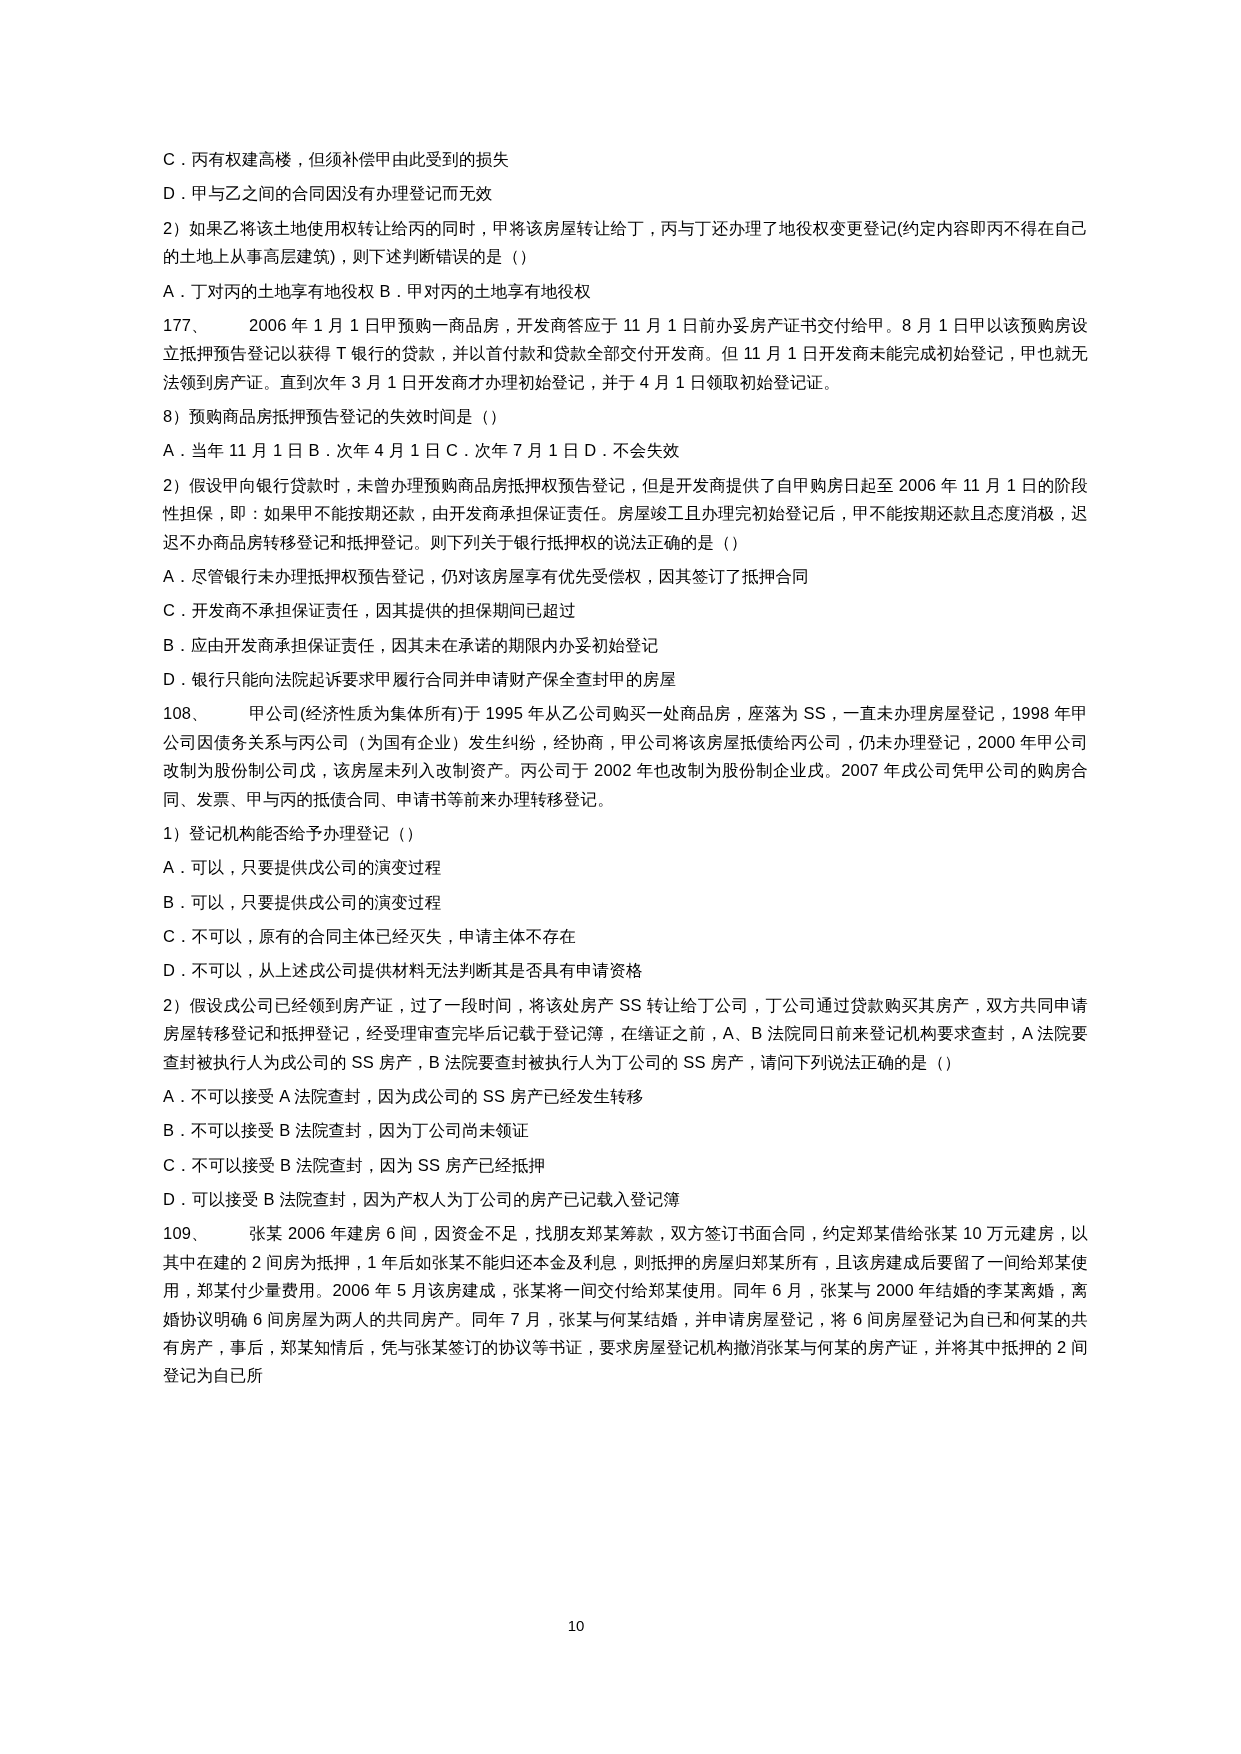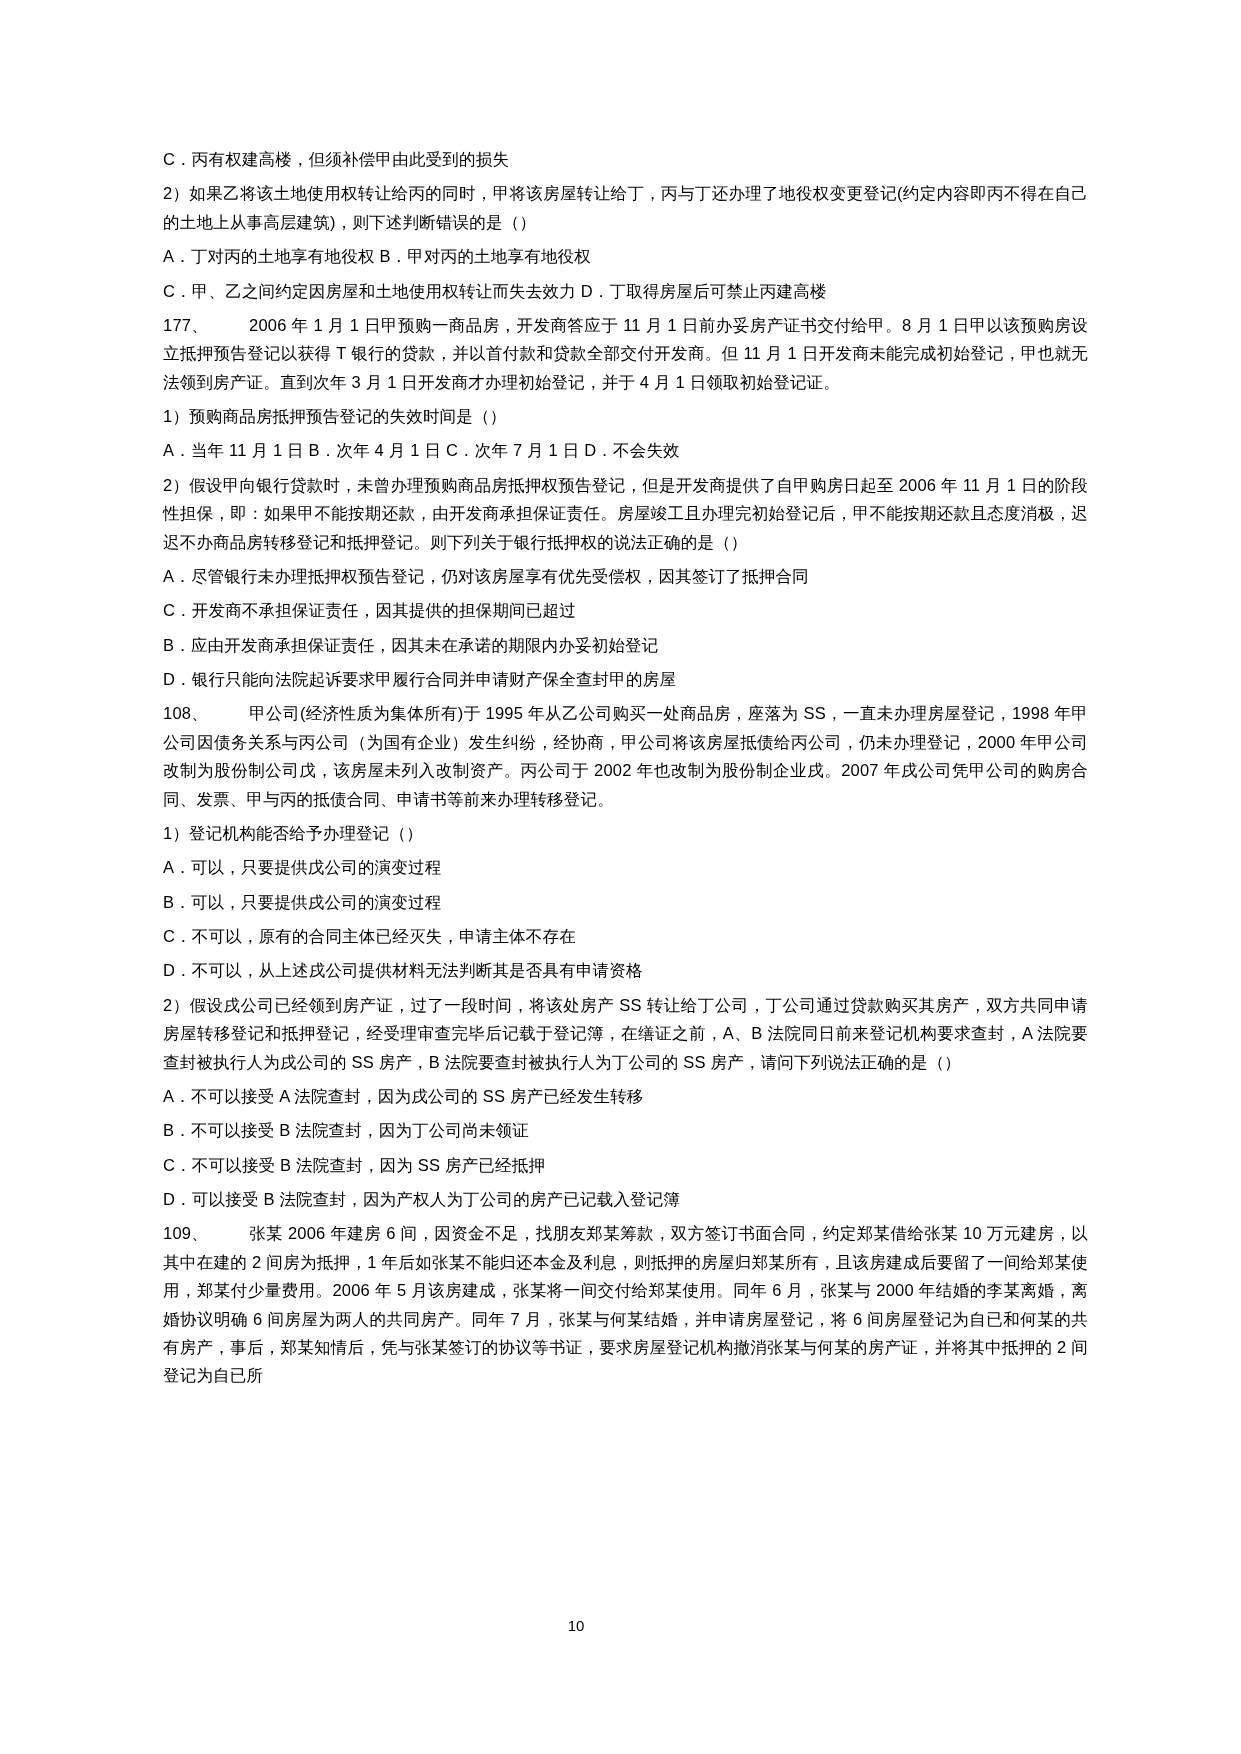--- a/index.html
+++ b/index.html
@@ -52,27 +52,27 @@
     color: #000;
   }
 </style>
 </head>
 <body>
 
 <div class="page">
   <div class="content">
 
     <p>C．丙有权建高楼，但须补偿甲由此受到的损失</p>
+    <p>D．甲与乙之间的合同因没有办理登记而无效</p>
     <p>2）如果乙将该土地使用权转让给丙的同时，甲将该房屋转让给丁，丙与丁还办理了地役权变更登记(约定内容即丙不得在自己的土地上从事高层建筑)，则下述判断错误的是（）</p>
     <p>A．丁对丙的土地享有地役权  B．甲对丙的土地享有地役权</p>
-    <p>C．甲、乙之间约定因房屋和土地使用权转让而失去效力  D．丁取得房屋后可禁止丙建高楼</p>
 
     <p class="q-head"><span class="q-num">177、</span><span>2006 年 1 月 1 日甲预购一商品房，开发商答应于 11 月 1 日前办妥房产证书交付给甲。8 月 1 日甲以该预购房设立抵押预告登记以获得 T 银行的贷款，并以首付款和贷款全部交付开发商。但 11 月 1 日开发商未能完成初始登记，甲也就无法领到房产证。直到次年 3 月 1 日开发商才办理初始登记，并于 4 月 1 日领取初始登记证。</span></p>
 
-    <p>1）预购商品房抵押预告登记的失效时间是（）</p>
+    <p>8）预购商品房抵押预告登记的失效时间是（）</p>
     <p>A．当年 11 月 1 日  B．次年 4 月 1 日  C．次年 7 月 1 日  D．不会失效</p>
     <p>2）假设甲向银行贷款时，未曾办理预购商品房抵押权预告登记，但是开发商提供了自甲购房日起至 2006 年 11 月 1 日的阶段性担保，即：如果甲不能按期还款，由开发商承担保证责任。房屋竣工且办理完初始登记后，甲不能按期还款且态度消极，迟迟不办商品房转移登记和抵押登记。则下列关于银行抵押权的说法正确的是（）</p>
     <p>A．尽管银行未办理抵押权预告登记，仍对该房屋享有优先受偿权，因其签订了抵押合同</p>
     <p>C．开发商不承担保证责任，因其提供的担保期间已超过</p>
     <p>B．应由开发商承担保证责任，因其未在承诺的期限内办妥初始登记</p>
     <p>D．银行只能向法院起诉要求甲履行合同并申请财产保全查封甲的房屋</p>
 
     <p class="q-head"><span class="q-num">108、</span><span>甲公司(经济性质为集体所有)于 1995 年从乙公司购买一处商品房，座落为 SS，一直未办理房屋登记，1998 年甲公司因债务关系与丙公司（为国有企业）发生纠纷，经协商，甲公司将该房屋抵债给丙公司，仍未办理登记，2000 年甲公司改制为股份制公司戊，该房屋未列入改制资产。丙公司于 2002 年也改制为股份制企业戌。2007 年戌公司凭甲公司的购房合同、发票、甲与丙的抵债合同、申请书等前来办理转移登记。</span></p>
 
     <p>1）登记机构能否给予办理登记（）</p>

